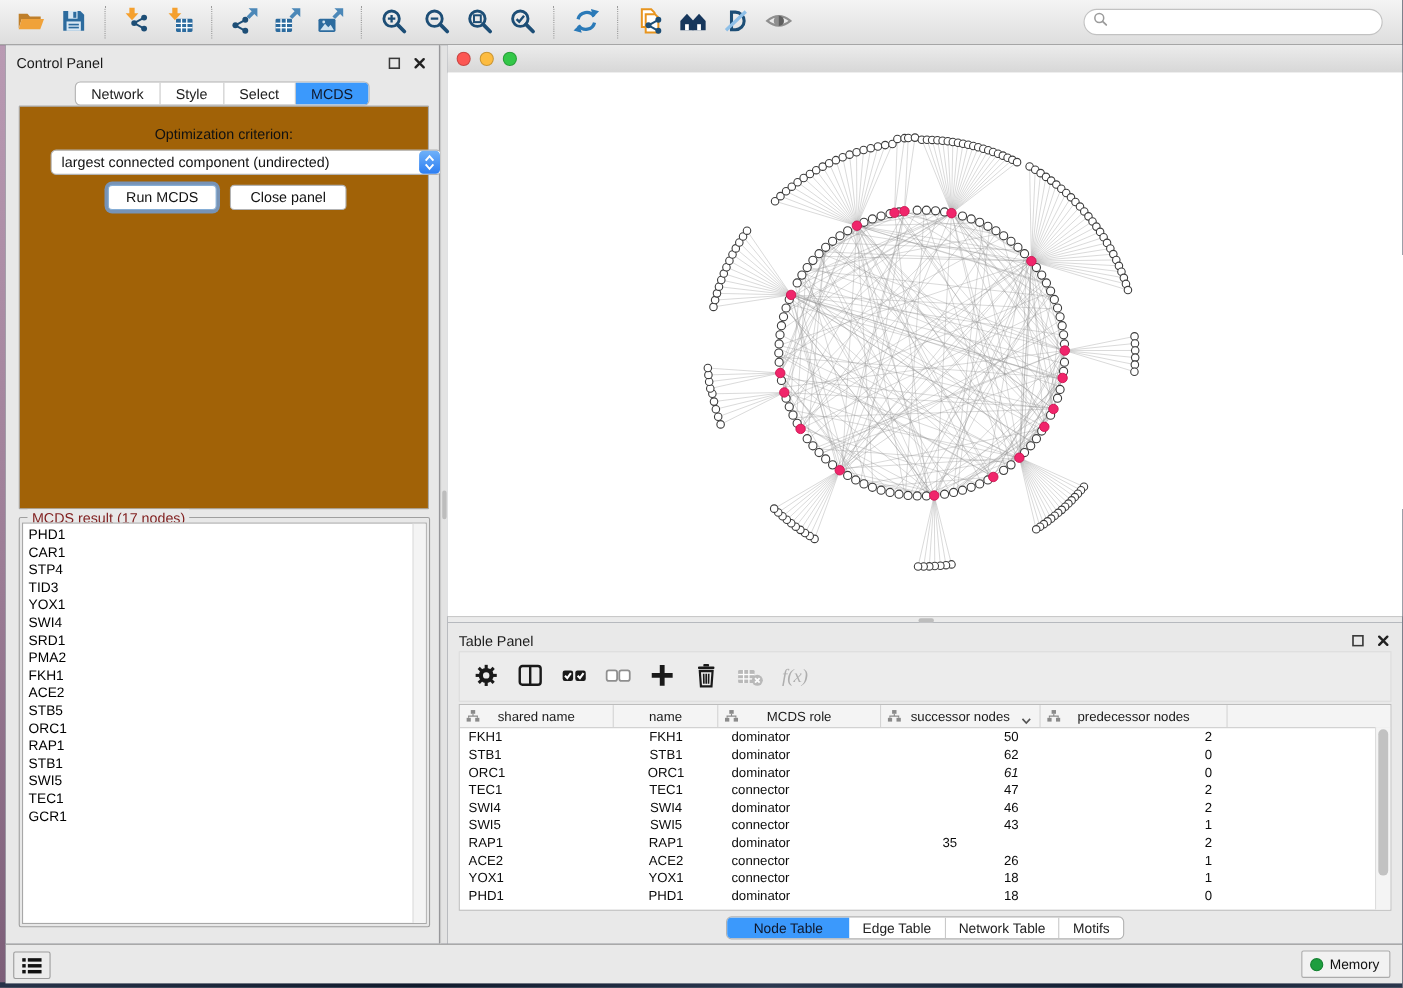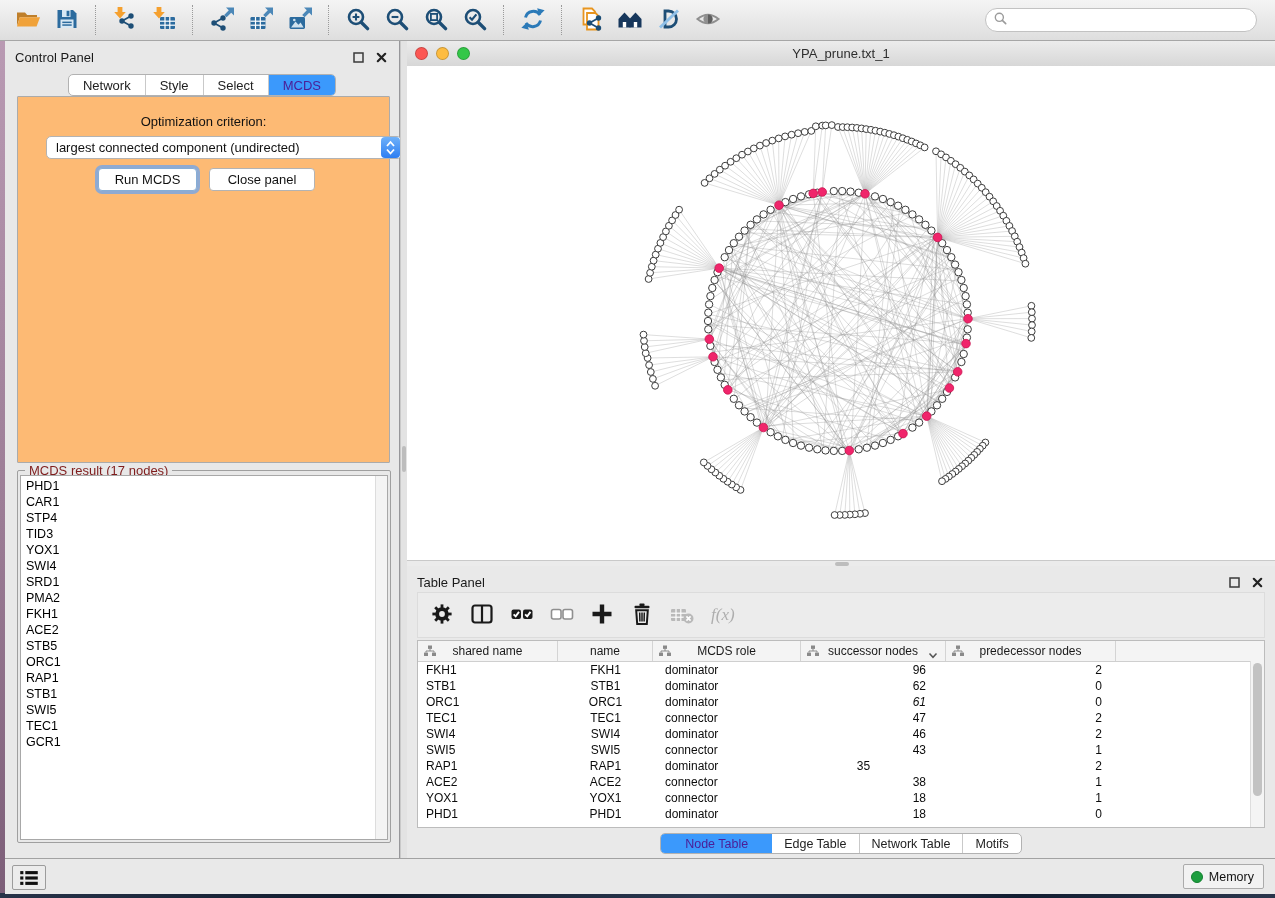--- a/index.html
+++ b/index.html
@@ -23,22 +23,22 @@
   #control-panel{position:absolute;left:5px;top:41px;width:395px;height:817px;background:#e8e8e8;
     border-right:1px solid #97979a;box-sizing:border-box}
   .panel-title-row{height:28px;display:flex;align-items:center;padding:2px 12px 0 10px}
   .panel-title{font-size:13px;color:#1a1a1a}
   .panel-wicons{margin-left:auto;display:flex;gap:11px;align-items:center}
   .wicon{width:12px;height:12px;display:flex;align-items:center;justify-content:center;background:transparent;border:none;padding:0}
   #cp-tabs{position:absolute;top:33px;left:0;width:100%;display:flex;justify-content:center}
   .seg{display:flex;border:1px solid #b2b2b2;border-radius:5px;background:#fff;height:22px;box-sizing:border-box;overflow:hidden}
   .seg-tab{padding:0 14px;font-size:13px;color:#222;display:flex;align-items:center;border-right:1px solid #c9c9c9;cursor:default}
   .seg-tab:last-child{border-right:none}
-  .seg-tab.selected{background:#3b99fc;color:#4c1d95;border-right:none}
-  #cp-box{position:absolute;left:12px;top:55px;width:371px;height:365px;border:1px solid #ababab;background:#fdba74;border-radius:1px}
+  .seg-tab.selected{background:#3b99fc;color:#0f172a;border-right:none}
+  #cp-box{position:absolute;left:12px;top:55px;width:371px;height:365px;border:1px solid #ababab;background:#a16207;border-radius:1px}
   #opt-label{position:absolute;top:17px;left:0;width:100%;text-align:center;font-size:13px;color:#111}
   #criterion-select{position:absolute;left:28px;top:39px;width:356px;height:23px;background:#fff;border:1px solid #b3b3b3;
     border-radius:5px;display:flex;align-items:center;box-sizing:border-box}
   #criterion-select .val{flex:1;font-size:13px;color:#111;padding-left:9px;white-space:nowrap}
   .stepper{width:19px;height:21px;border-radius:4px;background:linear-gradient(#6fb1f9,#2d7ef2);
     display:flex;align-items:center;justify-content:center;margin-right:1px}
   .btn{background:#fff;border:1px solid #b3b3b3;border-radius:4px;font-size:13px;color:#111;
     height:23px;display:inline-flex;align-items:center;justify-content:center;font-family:"Liberation Sans",sans-serif}
   #run-btn{position:absolute;left:80px;top:71px;width:99px;box-shadow:0 0 0 3px rgba(106,164,242,.75);border-color:#86aed6}
   #closepanel-btn{position:absolute;left:191px;top:71px;width:106px}
@@ -327,21 +327,20 @@
       </div>
     </div>
   </div>
 
   <div id="v-divider">
     <div id="v-handle"></div>
   </div>
 
   <div id="network-window">
     <div id="net-titlebar">
-      <span id="net-title">YPA_prune.txt_1</span>
       <span class="lights">
         <button class="light" id="light-close" style="background: rgb(252, 87, 83);"></button>
         <button class="light" id="light-min" style="background: rgb(253, 188, 64);"></button>
         <button class="light" id="light-zoom" style="background: rgb(51, 199, 72);"></button>
       </span>
     </div>
     <div id="net-canvas"><svg width="868" height="494" viewBox="0 0 868 494" style="background:#ffffff">
           <g stroke="#8f8f8f" stroke-opacity="0.38" stroke-width="0.8">
             <line x1="312.2" y1="202.1" x2="560.7" y2="264.5"></line>
             <line x1="312.2" y1="202.1" x2="558.7" y2="279.3"></line>
@@ -1087,21 +1086,21 @@
               </svg></span>
             <span>predecessor nodes</span>
           </div>
           <div class="th" style="flex: 1 1 0%; border-right: none;"></div>
         </div>
       <div id="tp-body">
           <div class="tr">
             <div class="td" style="width: 140px; text-align: left; padding-left: 8px;">FKH1</div>
             <div class="td" style="width: 95px; text-align: center;">FKH1</div>
             <div class="td" style="width: 148px; text-align: left; padding-left: 12px;">dominator</div>
-            <div class="td" style="width: 145px; text-align: right; padding-right: 20px;">96</div>
+            <div class="td" style="width: 145px; text-align: right; padding-right: 20px;">50</div>
             <div class="td" style="width: 170px; text-align: right; padding-right: 14px;">2</div>
           </div>
           <div class="tr">
             <div class="td" style="width: 140px; text-align: left; padding-left: 8px;">STB1</div>
             <div class="td" style="width: 95px; text-align: center;">STB1</div>
             <div class="td" style="width: 148px; text-align: left; padding-left: 12px;">dominator</div>
             <div class="td" style="width: 145px; text-align: right; padding-right: 20px;">62</div>
             <div class="td" style="width: 170px; text-align: right; padding-right: 14px;">0</div>
           </div>
           <div class="tr">
@@ -1136,21 +1135,21 @@
             <div class="td" style="width: 140px; text-align: left; padding-left: 8px;">RAP1</div>
             <div class="td" style="width: 95px; text-align: center;">RAP1</div>
             <div class="td" style="width: 148px; text-align: left; padding-left: 12px;">dominator</div>
             <div class="td" style="width: 145px; text-align: center; padding-right: 20px;">35</div>
             <div class="td" style="width: 170px; text-align: right; padding-right: 14px;">2</div>
           </div>
           <div class="tr">
             <div class="td" style="width: 140px; text-align: left; padding-left: 8px;">ACE2</div>
             <div class="td" style="width: 95px; text-align: center;">ACE2</div>
             <div class="td" style="width: 148px; text-align: left; padding-left: 12px;">connector</div>
-            <div class="td" style="width: 145px; text-align: right; padding-right: 20px;">38</div>
+            <div class="td" style="width: 145px; text-align: right; padding-right: 20px;">26</div>
             <div class="td" style="width: 170px; text-align: right; padding-right: 14px;">1</div>
           </div>
           <div class="tr">
             <div class="td" style="width: 140px; text-align: left; padding-left: 8px;">YOX1</div>
             <div class="td" style="width: 95px; text-align: center;">YOX1</div>
             <div class="td" style="width: 148px; text-align: left; padding-left: 12px;">connector</div>
             <div class="td" style="width: 145px; text-align: right; padding-right: 20px;">18</div>
             <div class="td" style="width: 170px; text-align: right; padding-right: 14px;">1</div>
           </div>
           <div class="tr">

